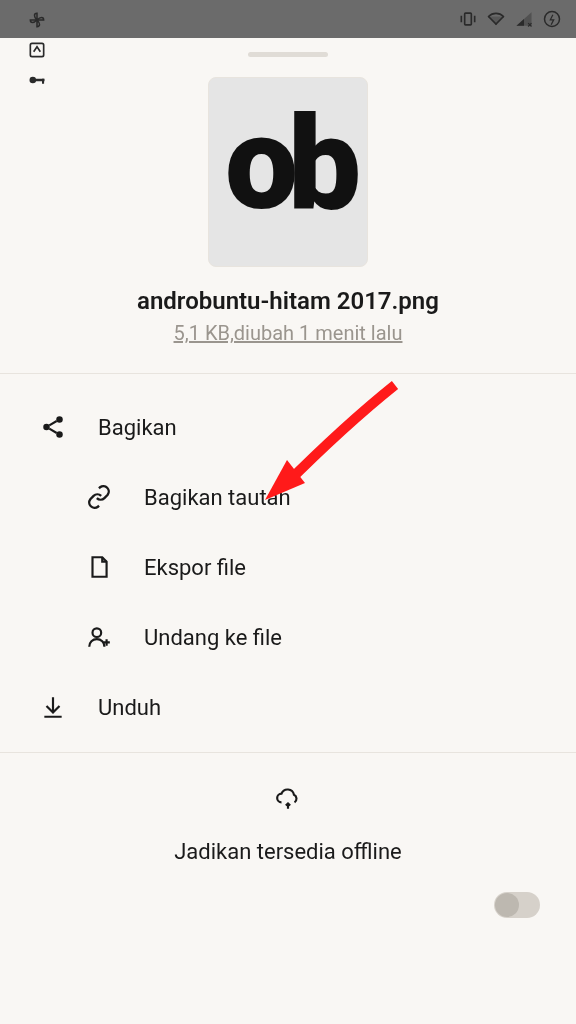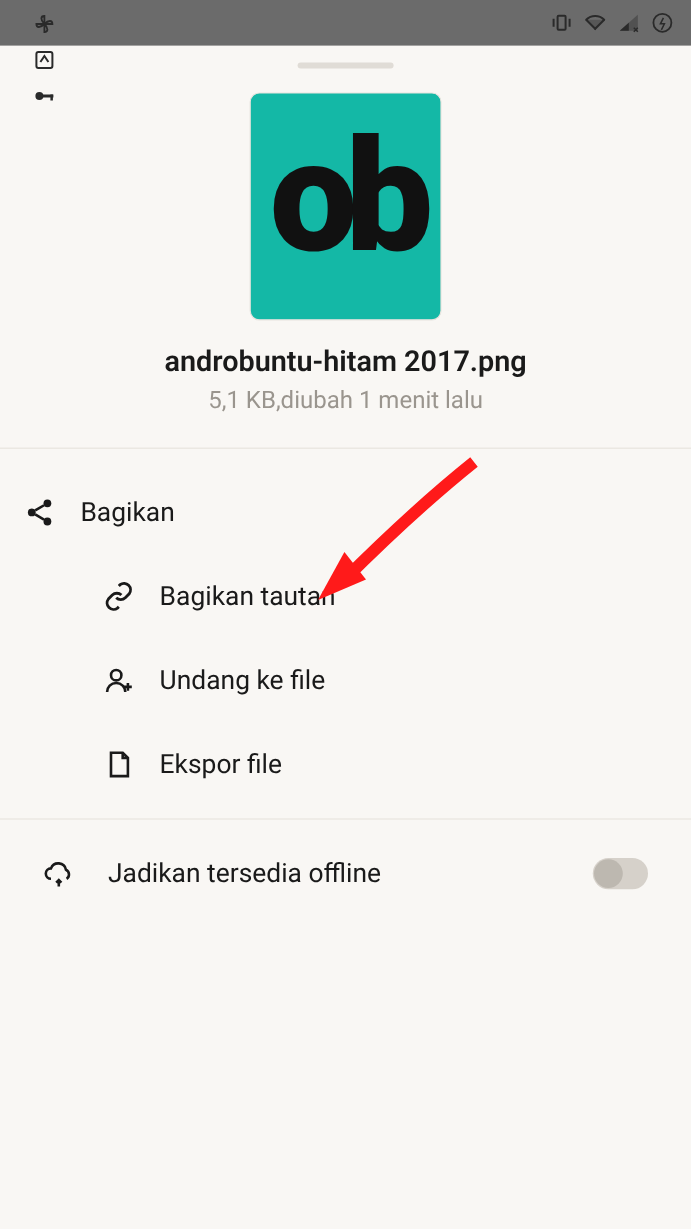--- a/index.html
+++ b/index.html
@@ -37,21 +37,21 @@
 .preview-section {
   display: flex;
   flex-direction: column;
   align-items: center;
   padding-bottom: 28px;
   border-bottom: 1px solid #e8e4de;
 }
 .thumbnail {
   width: 160px;
   height: 190px;
-  background: #14b8a6;
+  background: #e5e5e5;
   border: 1px solid #e8e4de;
   border-radius: 8px;
   display: flex;
   align-items: center;
   justify-content: center;
   overflow: hidden;
   margin-bottom: 20px;
 }
 .thumbnail-content {
   font-size: 130px;
@@ -65,30 +65,31 @@
   font-size: 24px;
   font-weight: 600;
   color: #1a1a1a;
   text-align: center;
 }
 .file-meta {
   font-size: 20px;
   color: #9a958e;
   margin-top: 6px;
   text-align: center;
+  text-decoration: underline;
 }
 
 .menu-list {
   padding: 18px 0;
 }
 .menu-item {
   display: flex;
   align-items: center;
-  padding: 22px 20px;
-  gap: 21px;
+  padding: 22px 40px;
+  gap: 32px;
 }
 .menu-item.sub {
   padding-left: 86px;
 }
 .menu-icon {
   width: 26px;
   height: 26px;
   display: flex;
   align-items: center;
   justify-content: center;
@@ -103,20 +104,21 @@
 .divider {
   height: 1px;
   background: #e8e4de;
   margin: 10px 0;
 }
 .toggle-row {
   display: flex;
   align-items: center;
   padding: 22px 36px;
   gap: 28px;
+  flex-direction: column;
 }
 .toggle {
   margin-left: auto;
   width: 46px;
   height: 26px;
   background: #d6d1ca;
   border-radius: 13px;
   position: relative;
 }
 .toggle-knob {
@@ -229,38 +231,46 @@
           <path d="M10 13a5 5 0 007 0l3-3a5 5 0 00-7-7l-1 1"></path>
           <path d="M14 11a5 5 0 00-7 0l-3 3a5 5 0 007 7l1-1"></path>
         </svg>
     </span>
     <span class="menu-label">Bagikan tautan</span>
   </div>
 
   <div class="menu-item sub">
     <span class="menu-icon">
       <svg viewBox="0 0 24 24" fill="none" stroke="currentColor" stroke-width="2">
+          <path d="M6 3h9l4 4v14H6z"></path>
+          <path d="M15 3v4h4"></path>
+        </svg>
+    </span>
+    <span class="menu-label">Ekspor file</span>
+  </div>
+
+  <div class="menu-item sub">
+    <span class="menu-icon">
+      <svg viewBox="0 0 24 24" fill="none" stroke="currentColor" stroke-width="2">
           <circle cx="10" cy="8" r="4"></circle>
           <path d="M3 21c0-4 3-7 7-7s7 3 7 7"></path>
           <path d="M19 14v6M16 17h6"></path>
         </svg>
     </span>
     <span class="menu-label">Undang ke file</span>
   </div>
 
-  <div class="menu-item sub">
-    <span class="menu-icon">
-      <svg viewBox="0 0 24 24" fill="none" stroke="currentColor" stroke-width="2">
-          <path d="M6 3h9l4 4v14H6z"></path>
-          <path d="M15 3v4h4"></path>
-        </svg>
-    </span>
-    <span class="menu-label">Ekspor file</span>
-  </div>
-
+  <div class="menu-item">
+    <span class="menu-icon">
+      <svg viewBox="0 0 24 24" fill="none" stroke="currentColor" stroke-width="2">
+          <path d="M12 3v13M6 11l6 6 6-6M4 21h16"></path>
+        </svg>
+    </span>
+    <span class="menu-label">Unduh</span>
+  </div>
 
 
   <div class="divider"></div>
 
   <div class="toggle-row">
     <span class="menu-icon">
       <svg viewBox="0 0 24 24" fill="none" stroke="currentColor" stroke-width="2">
           <path d="M6 16a4 4 0 010-8 6 6 0 0111.5 1A4 4 0 0118 16"></path>
           <path d="M10 19l2-2 2 2M12 17v5"></path>
         </svg>

